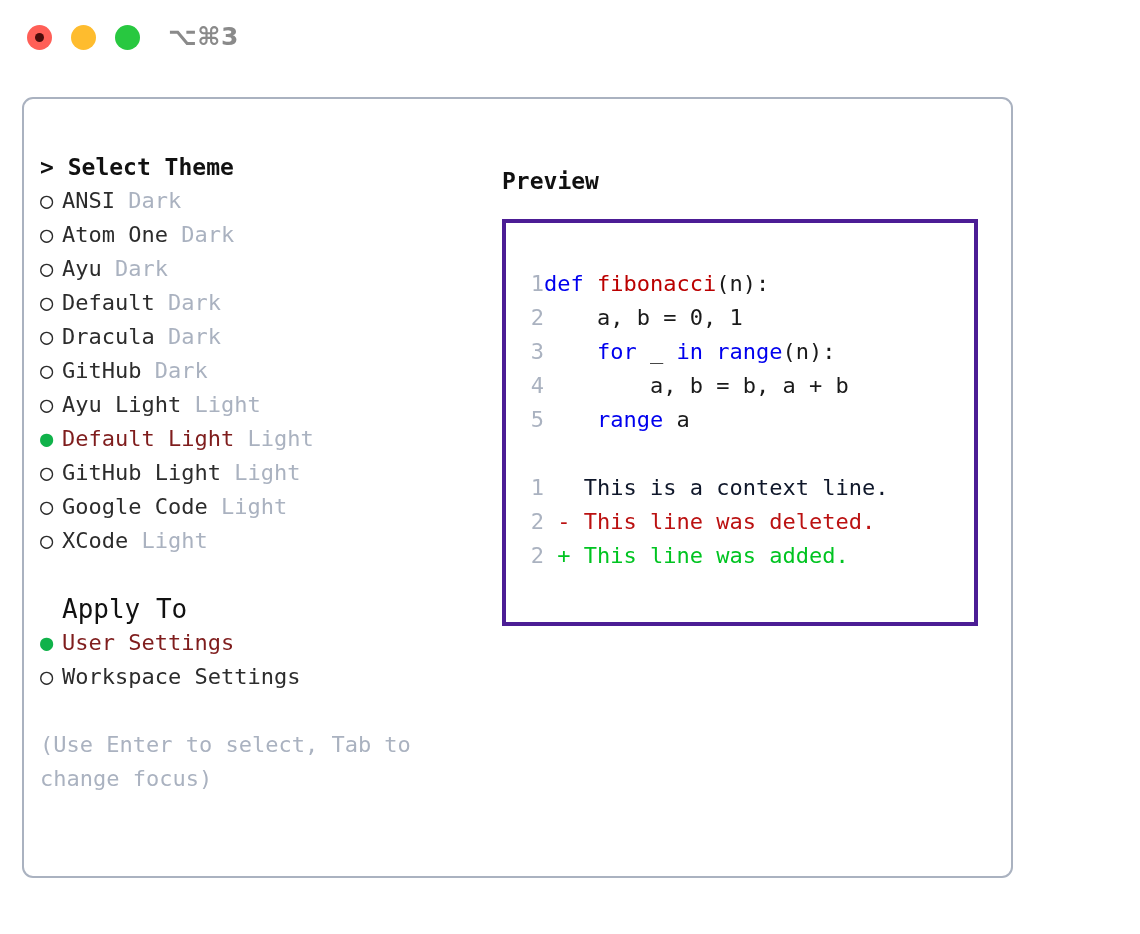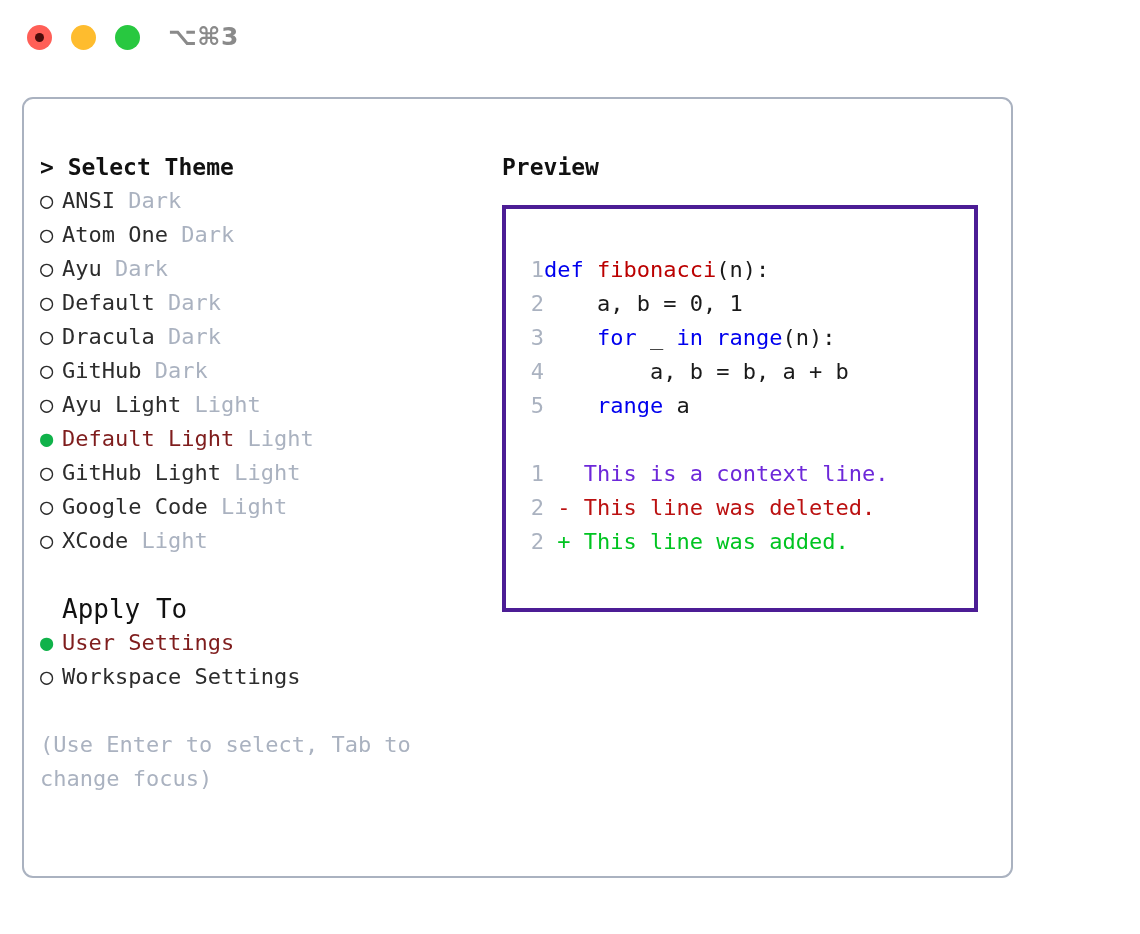--- a/index.html
+++ b/index.html
@@ -145,20 +145,21 @@
     position: absolute;
     left: 478px;
     top: 51px;
     width: 500px;
   }
   .preview-title {
     font-size: 23px;
     font-weight: bold;
     color: #111111;
     line-height: 34px;
+    margin-top: 14px;
   }
   .code-box {
     margin-top: 21px;
     width: 476px;
     height: 407px;
     border: 4px solid #4c1d95;
     box-sizing: border-box;
     background: #ffffff;
     position: relative;
   }
@@ -177,21 +178,21 @@
     color: #aab2c0;
     display: inline-block;
     width: 22px;
     text-align: right;
   }
   .blank-line { height: 34px; }
 
   .tok-kw    { color: #0000ee; }
   .tok-fn    { color: #bb0000; }
   .tok-plain { color: #1a1a1a; }
-  .tok-ctx   { color: #6d28d9; text-align: right; }
+  .tok-ctx   { color: #0f172a; text-align: right; }
   .tok-del   { color: #bb1111; }
   .tok-add   { color: #00c421; }
 </style>
 </head>
 <body>
 
 <div class="window">
 
   <div class="titlebar">
     <div class="dots">

